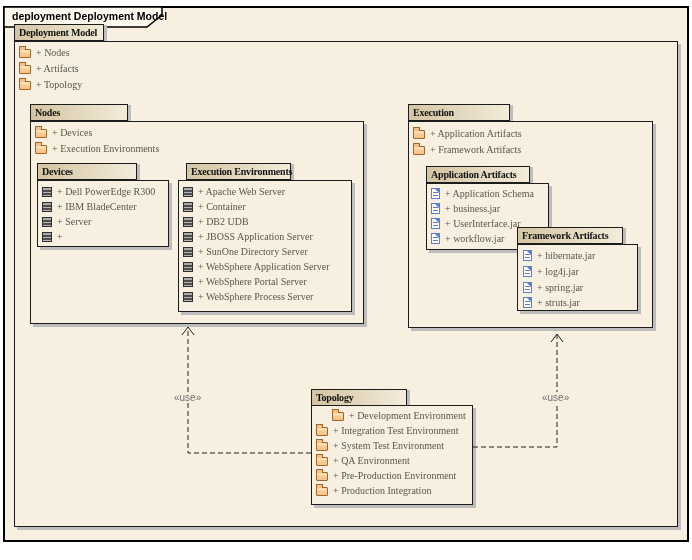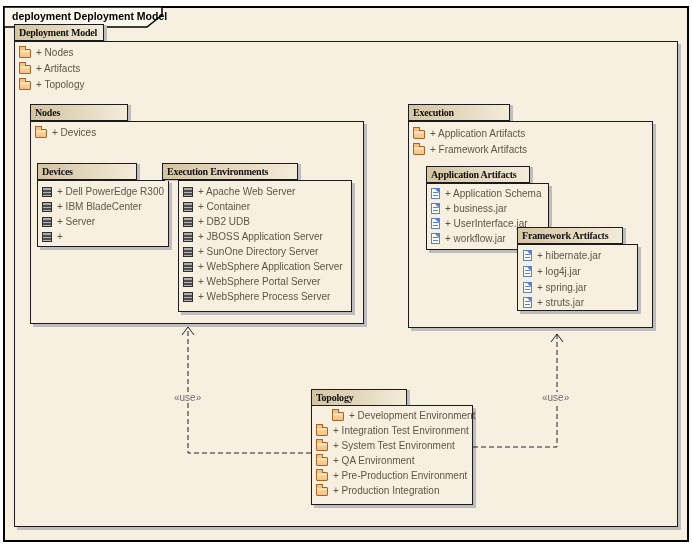--- a/index.html
+++ b/index.html
@@ -19,21 +19,21 @@
     background: linear-gradient(90deg, var(--c-tab-left,#d3c4a2), var(--c-tab-right,#f3ecda));
     font-weight:bold; font-size:10px; letter-spacing:-0.2px;
     color:var(--c-tab-text,#111); padding:0 4px;
     box-shadow: 3px 1px 0 var(--c-shadow,#bdbdbd); white-space:nowrap;font-family:Liberation Serif, serif; }
   .pkg-body { position:absolute; background: var(--c-diagram-bg,#f7f0e0);
     border:1px solid var(--c-line,#1c1c1c);
     box-shadow: 3px 3px 0 var(--c-shadow,#bdbdbd); }
 
   .row { position:absolute; display:flex; align-items:center; gap:5px;
     height:15px; font-size:10px; color:var(--c-item-text,#5b5645);
-    white-space:nowrap; }
+    white-space:nowrap;font-family:Liberation Serif, serif; }
   .icon { flex:0 0 auto; display:inline-block; }
 
   .folder-icon { position:relative; width:12px; height:9px; margin-top:1px;
     background: linear-gradient(180deg,#fcd8a4, var(--c-folder-fill,#f8c184));
     border:1px solid var(--c-folder-border,#a2652b); border-radius:0 1px 1px 1px; }
   .folder-icon::before { content:""; position:absolute; left:-1px; top:-4px;
     width:5px; height:3px; background:var(--c-folder-fill,#f8c184);
     border:1px solid var(--c-folder-border,#a2652b); border-bottom:none; }
   .folder-icon::after { content:""; position:absolute; left:0; top:1px;
     width:9px; height:1px; background:#fdeacd; }
@@ -86,41 +86,45 @@
       <span class="icon folder-icon"></span>
       <span>+ Topology</span>
     </div>
 
   <div class="pkg-tab" style="left:30px;top:104px;width:98px"><span>Nodes</span></div>
   <div class="pkg-body" style="left:30px;top:121px;width:334px;height:203px"></div>
   <div class="row" style="left:35px;top:125px">
       <span class="icon folder-icon"></span>
       <span>+ Devices</span>
     </div>
+  <div class="row" style="left:35px;top:141px">
+      <span class="icon folder-icon"></span>
+      <span>+ Execution Environments</span>
+    </div>
 
   <div class="pkg-tab" style="left:37px;top:163px;width:100px"><span>Devices</span></div>
   <div class="pkg-body" style="left:37px;top:180px;width:132px;height:67px"></div>
   <div class="row" style="left:42px;top:184px">
       <span class="icon node-icon"></span>
       <span>+ Dell PowerEdge R300</span>
     </div>
   <div class="row" style="left:42px;top:199px">
       <span class="icon node-icon"></span>
       <span>+ IBM BladeCenter</span>
     </div>
   <div class="row" style="left:42px;top:214px">
       <span class="icon node-icon"></span>
       <span>+ Server</span>
     </div>
   <div class="row" style="left:42px;top:229px">
       <span class="icon node-icon"></span>
       <span>+</span>
     </div>
 
-  <div class="pkg-tab" style="left:162px;top:163px;width:136px"><span>Execution Environments</span></div>
+  <div class="pkg-tab" style="left:186px;top:163px;width:105px"><span>Execution Environments</span></div>
   <div class="pkg-body" style="left:178px;top:180px;width:174px;height:132px"></div>
   <div class="row" style="left:183px;top:184px">
       <span class="icon node-icon"></span>
       <span>+ Apache Web Server</span>
     </div>
   <div class="row" style="left:183px;top:199px">
       <span class="icon node-icon"></span>
       <span>+ Container</span>
     </div>
   <div class="row" style="left:183px;top:214px">

